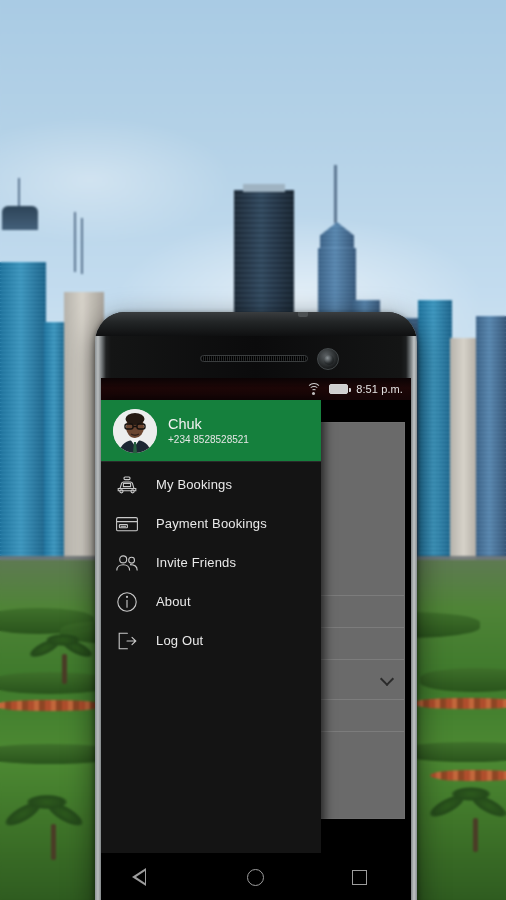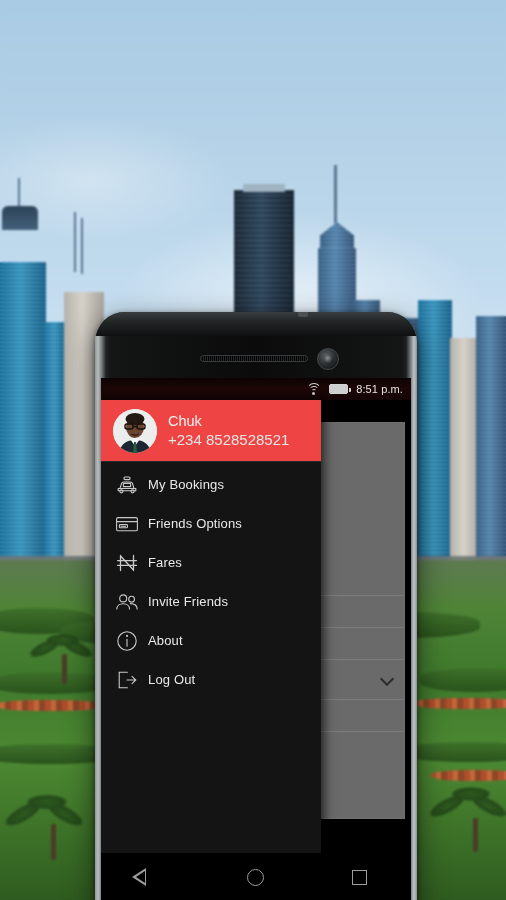--- a/index.html
+++ b/index.html
@@ -264,51 +264,51 @@
   .drawer {
     position: absolute;
     left: 0; top: 22px;
     width: 220px; bottom: 0;
     background: #141414;
     box-shadow: 3px 0 10px rgba(0,0,0,.7);
     z-index: 5;
   }
   .drawer-header {
     height: 62px;
-    background: #ef4444;
+    background: #15803d;
     display: flex; align-items: center;
     padding: 0 0 0 12px;
     border-bottom: 1px solid #2a2a2a;
   }
   .avatar {
     width: 44px; height: 44px; border-radius: 50%;
     background: #e8e9ea;
     overflow: hidden; flex: 0 0 auto;
     position: relative;
   }
   .avatar svg { position: absolute; left: 0; top: 0; }
   .who { margin-left: 11px; }
   .who .name { color: #f2f2f2; font-size: 14.5px; line-height: 1.25; }
-  .who .phone-num { color: #e6e6e6; font-size: 15px; line-height: 1.3; }
+  .who .phone-num { color: #e6e6e6; font-size: 10px; line-height: 1.3; }
 
   .menu { padding-top: 3px; }
   .menu-item {
     display: flex; align-items: center;
     height: 39px;
     padding-left: 13px;
     cursor: default;
   }
   .menu-icon {
     width: 26px; height: 26px;
     display: flex; align-items: center; justify-content: center;
     flex: 0 0 auto;
   }
   .menu-icon svg { display: block; }
   .menu-label {
-    margin-left: 8px;
+    margin-left: 16px;
     color: #e9e9e9;
     font-size: 13px;
     letter-spacing: .15px;
   }
 
   
   .navbar {
     position: absolute;
     left: 6px; top: 541px;
     width: 310px; height: 48px;
@@ -539,33 +539,24 @@
 
         <div class="menu-item">
           <span class="menu-icon">
             <svg width="24" height="18" viewBox="0 0 24 18" fill="none" stroke="#c9c9c9" stroke-width="1.1">
               <rect x="1.6" y="2.6" width="20.8" height="13.2" rx="1.4"></rect>
               <path d="M1.6 6.6h20.8" stroke-width="1.4"></path>
               <rect x="4.4" y="9.6" width="8" height="3.2" rx=".6"></rect>
               <path d="M5.6 11.4h5.4" stroke-width=".9"></path>
             </svg>
           </span>
-          <span class="menu-label">Friends Options</span>
-        </div>
-
-
-        <div class="menu-item">
-          <span class="menu-icon">
-            <svg width="22" height="20" viewBox="0 0 22 20" fill="none" stroke="#c9c9c9" stroke-width="1.3" stroke-linecap="round">
-              <path d="M4.5 2.5v15M17.5 2.5v15M4.8 3.2l12.4 13.6"></path>
-              <path d="M1.6 7.6h18.8M1.6 12.4h18.8"></path>
-            </svg>
-          </span>
-          <span class="menu-label">Fares</span>
-        </div>
+          <span class="menu-label">Payment Bookings</span>
+        </div>
+
+
 
         <div class="menu-item">
           <span class="menu-icon">
             <svg width="24" height="18" viewBox="0 0 24 18" fill="none" stroke="#c9c9c9" stroke-width="1.1">
               <circle cx="8.2" cy="5.4" r="3.5"></circle>
               <path d="M1.8 16.4c0-3.6 2.9-5.6 6.4-5.6s6.4 2 6.4 5.6"></path>
               <circle cx="16.6" cy="6.2" r="2.9"></circle>
               <path d="M15 10.6c4 0 7.2 1.9 7.2 5.8"></path>
             </svg>
           </span>

